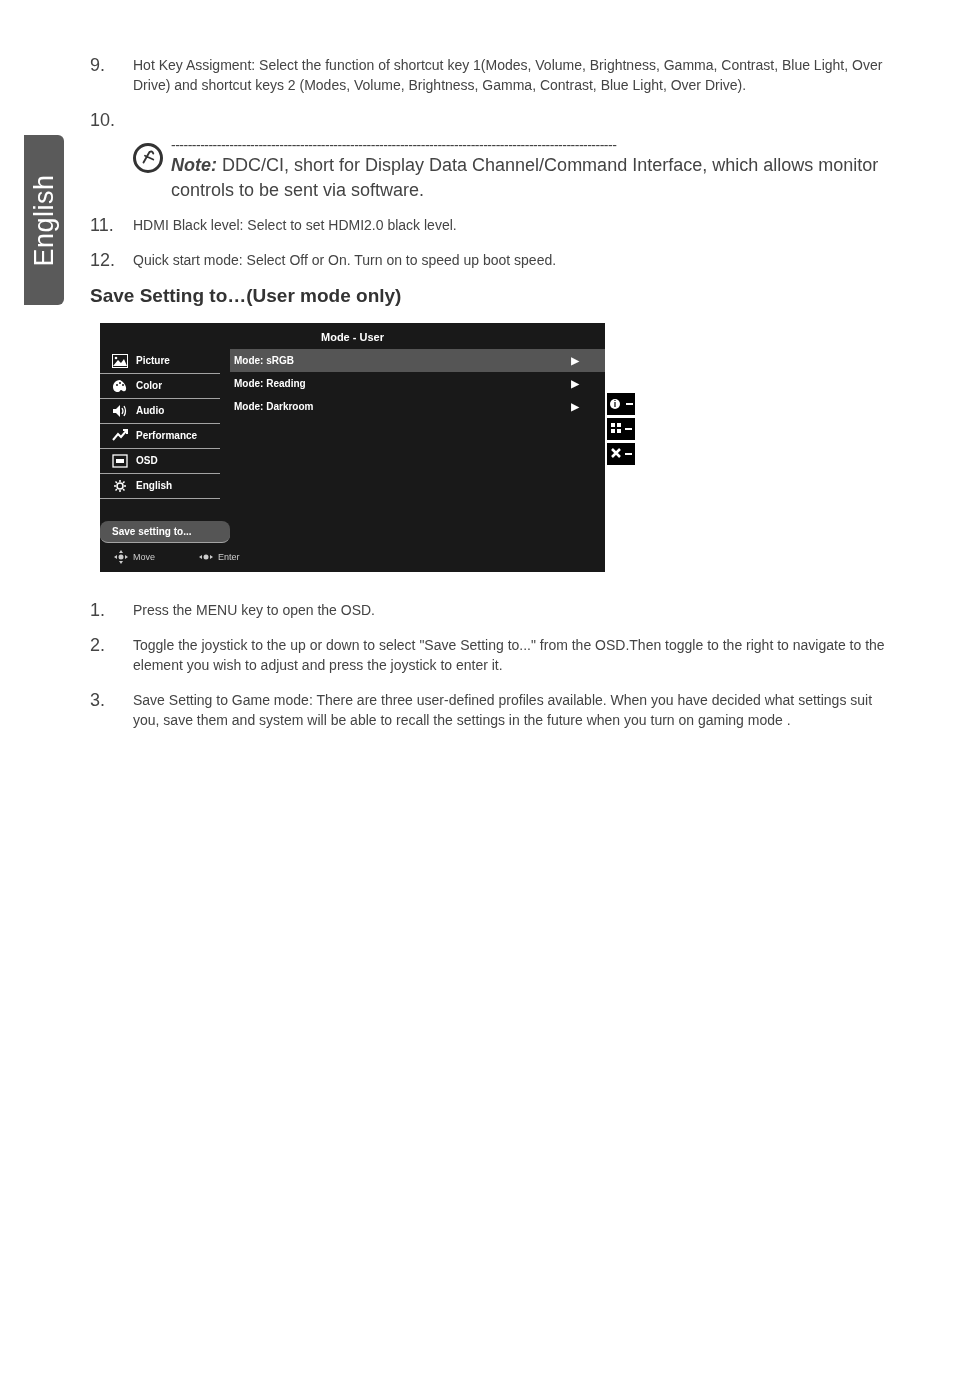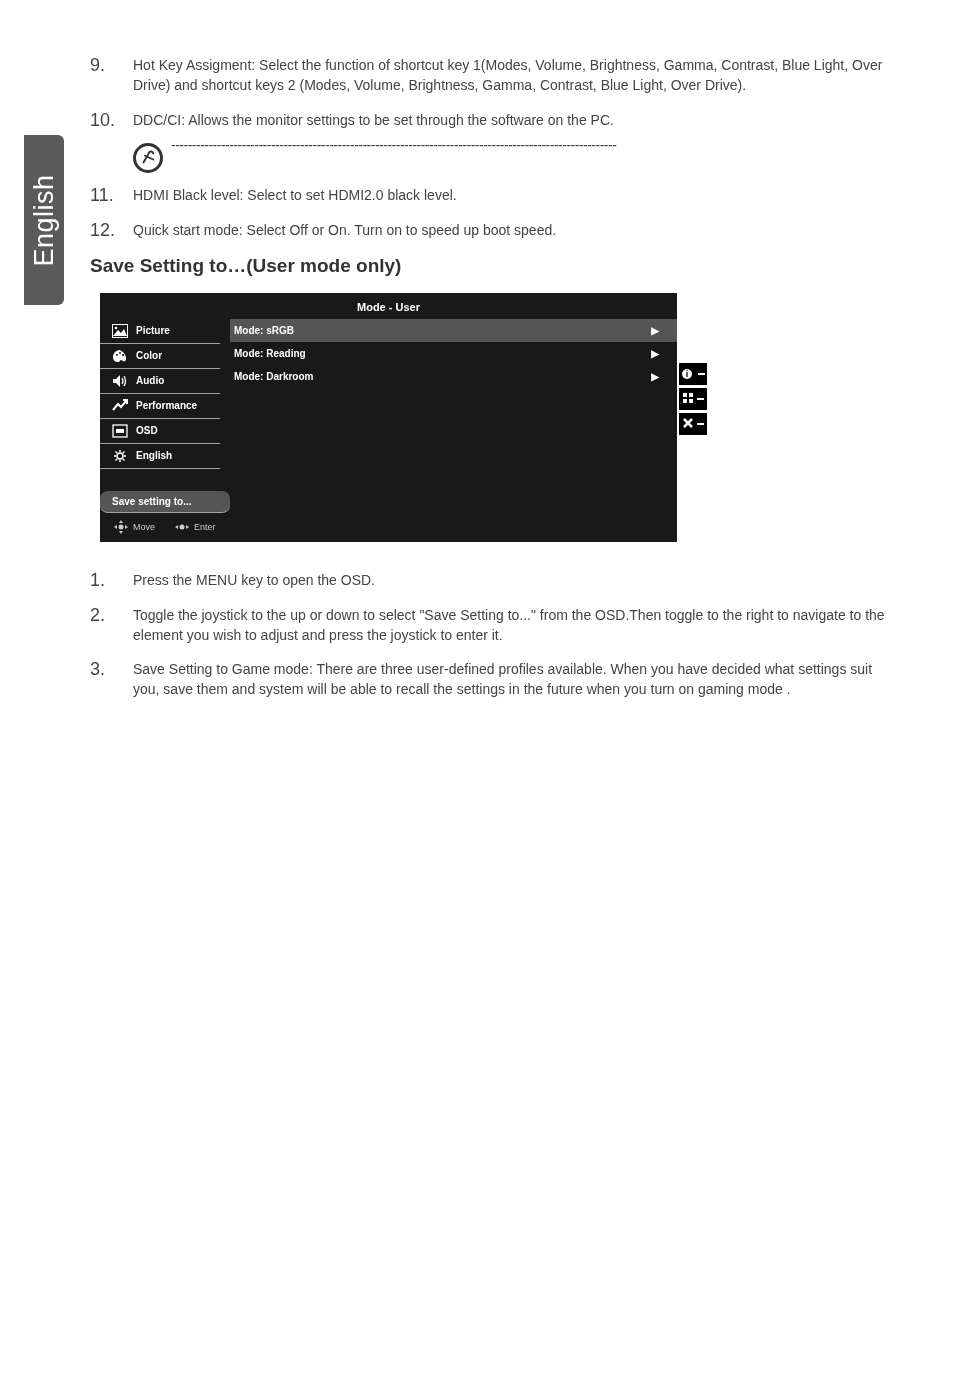--- a/index.html
+++ b/index.html
@@ -12,33 +12,33 @@
   .txt { font-size: 14px; color: #444; line-height: 1.45; }
   .note-row { display: flex; margin-top: -8px; margin-bottom: 12px; margin-left: 43px; }
   .note-icon { width: 30px; height: 30px; border: 3px solid #333; border-radius: 50%; display: flex; align-items: center; justify-content: center; flex-shrink: 0; margin-right: 8px; margin-top: 6px; }
   .note-body { flex: 1; }
   .dashes { font-size: 14px; color: #444; letter-spacing: -0.5px; white-space: nowrap; overflow: hidden; }
   .note-text { font-size: 18px; color: #444; line-height: 1.4; }
   .note-text em { font-style: italic; font-weight: bold; }
   h3 { font-size: 19px; font-weight: bold; color: #333; margin-top: 8px; margin-bottom: 16px; }
 
   .osd-wrap { display: flex; margin-left: 10px; margin-bottom: 28px; }
-  .osd { width: 577px; background: #191919; color: #ddd; font-size: 11px; }
+  .osd { width: 505px; background: #191919; color: #ddd; font-size: 11px; }
   .osd-header { text-align: center; padding: 8px 0 6px; font-size: 11px; font-weight: bold; color: #fff; }
   .osd-body { display: flex; }
   .osd-nav { width: 130px; }
   .nav-item { display: flex; align-items: center; padding: 5px 8px 5px 12px; border-bottom: 1px solid #a3a3a3; margin-right: 10px; }
   .nav-item.selected { background: #555; margin-right: 0; padding-right: 18px; border-radius: 8px; }
   .nav-icon { width: 16px; height: 14px; margin-right: 8px; display: flex; align-items: center; justify-content: center; }
   .nav-label { font-size: 10px; font-weight: bold; color: #fff; }
   .osd-main { flex: 1; }
-  .main-row { display: flex; align-items: center; justify-content: space-between; padding: 6px 18px 6px 4px; font-size: 10px; font-weight: bold; color: #fff; }
+  .main-row { display: flex; align-items: center; justify-content: space-between; padding: 6px 26px 6px 4px; font-size: 10px; font-weight: bold; color: #fff; }
   .main-row.selected { background: #555; }
   .caret { font-size: 10px; color: #fff; }
-  .osd-footer { display: flex; align-items: flex-start; padding: 7px 10px 8px 14px; font-size: 9px; color: #ccc; gap: 20px; }
+  .osd-footer { display: flex; align-items: flex-start; padding: 7px 10px 8px 14px; font-size: 9px; color: #ccc; gap: 44px; }
   .foot-item { display: flex; align-items: center; gap: 5px; }
   .joy-icon { width: 14px; height: 14px; }
   .osd-side { display: flex; flex-direction: column; gap: 3px; margin-left: 2px; margin-top: 70px; }
   .side-btn { width: 28px; height: 22px; background: #000; color: #fff; display: flex; align-items: center; justify-content: center; font-size: 13px; font-weight: bold; }
   .side-btn .bar { display:inline-block; width:7px; height:2px; background:#fff; margin-left:2px; }
 </style>
 </head>
 <body>
 
 <div class="side-tab">
@@ -47,31 +47,31 @@
 
 <div class="content">
 
   <div class="list-row">
     <div class="num">9.</div>
     <div class="txt">Hot Key Assigment: Select the function of shortcut key 1(Modes, Volume, Brightness, Gamma, Contrast, Blue Light, Over Drive) and shortcut keys 2 (Modes, Volume, Brightness, Gamma, Contrast, Blue Light, Over Drive).</div>
   </div>
 
   <div class="list-row">
     <div class="num">10.</div>
-    <div class="txt">DDC/CI: Allows the monitor settings to be set through the software on the PC.</div>
   </div>
 
   <div class="note-row">
     <div class="note-icon">
       <svg viewBox="0 0 24 24" width="18" height="18">
           <path d="M6 18 L14 4 M8 9 L19 14 M14 4 Q18 2 19 6" stroke="#333" stroke-width="2.5" fill="none" stroke-linecap="round"></path>
         </svg>
     </div>
     <div class="note-body">
       <div class="dashes">-----------------------------------------------------------------------------------------------------------</div>
+      <div class="note-text"><em>Note:</em><span> DDC/CI, short for Display Data Channel/Command Interface, which allows monitor controls to be sent via software.</span></div>
     </div>
   </div>
 
   <div class="list-row">
     <div class="num">11.</div>
     <div class="txt">HDMI Black level: Select to set HDMI2.0 black level.</div>
   </div>
 
   <div class="list-row">
     <div class="num">12.</div>

